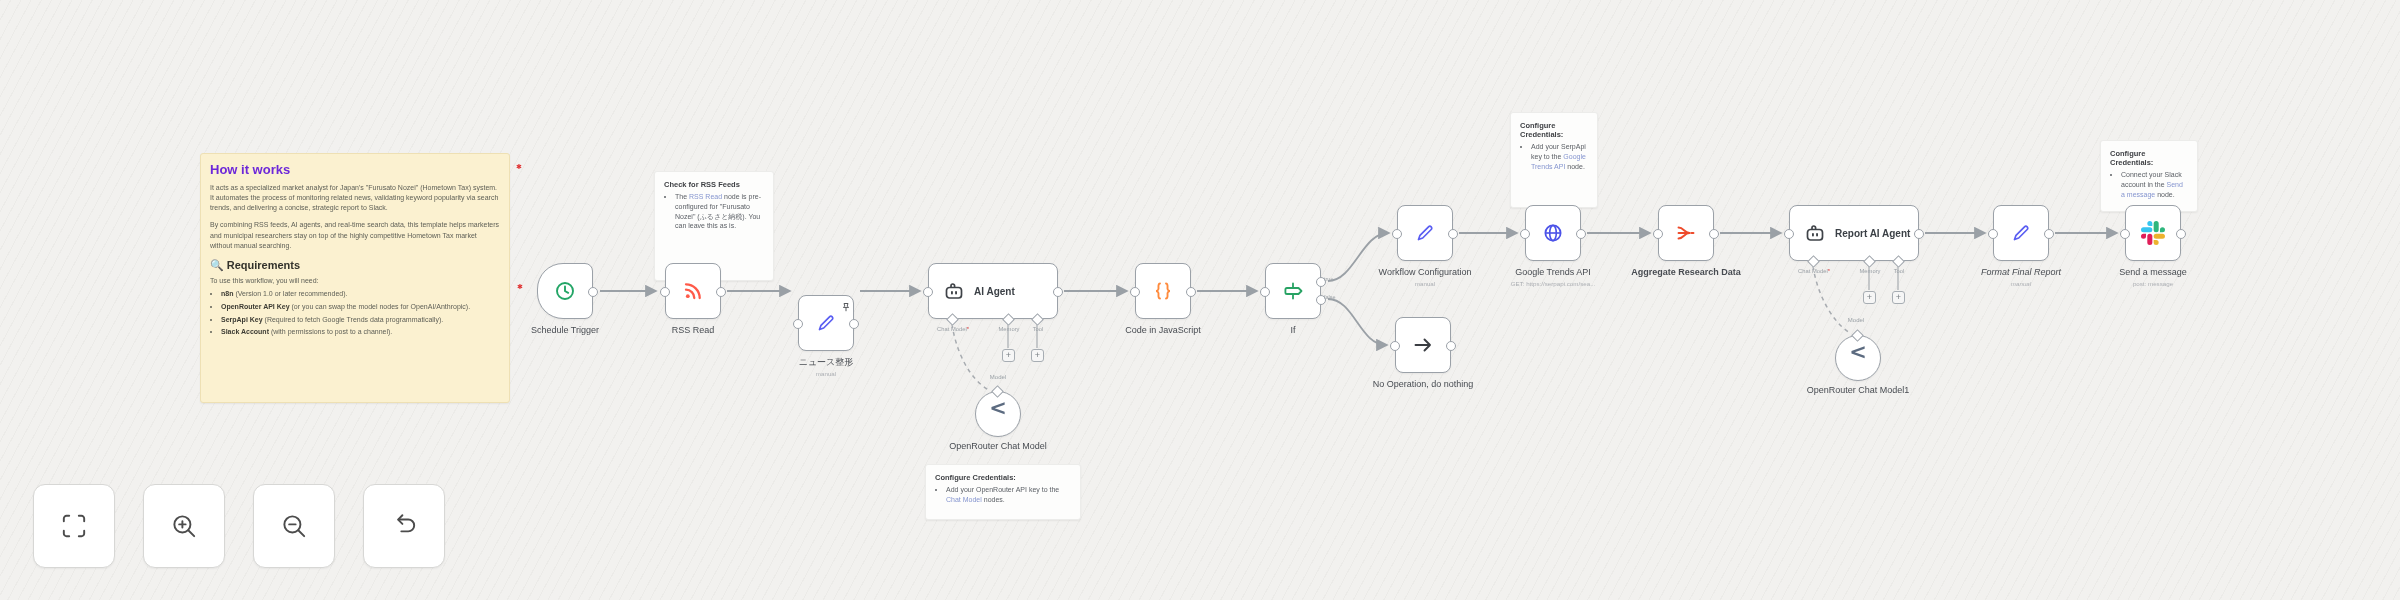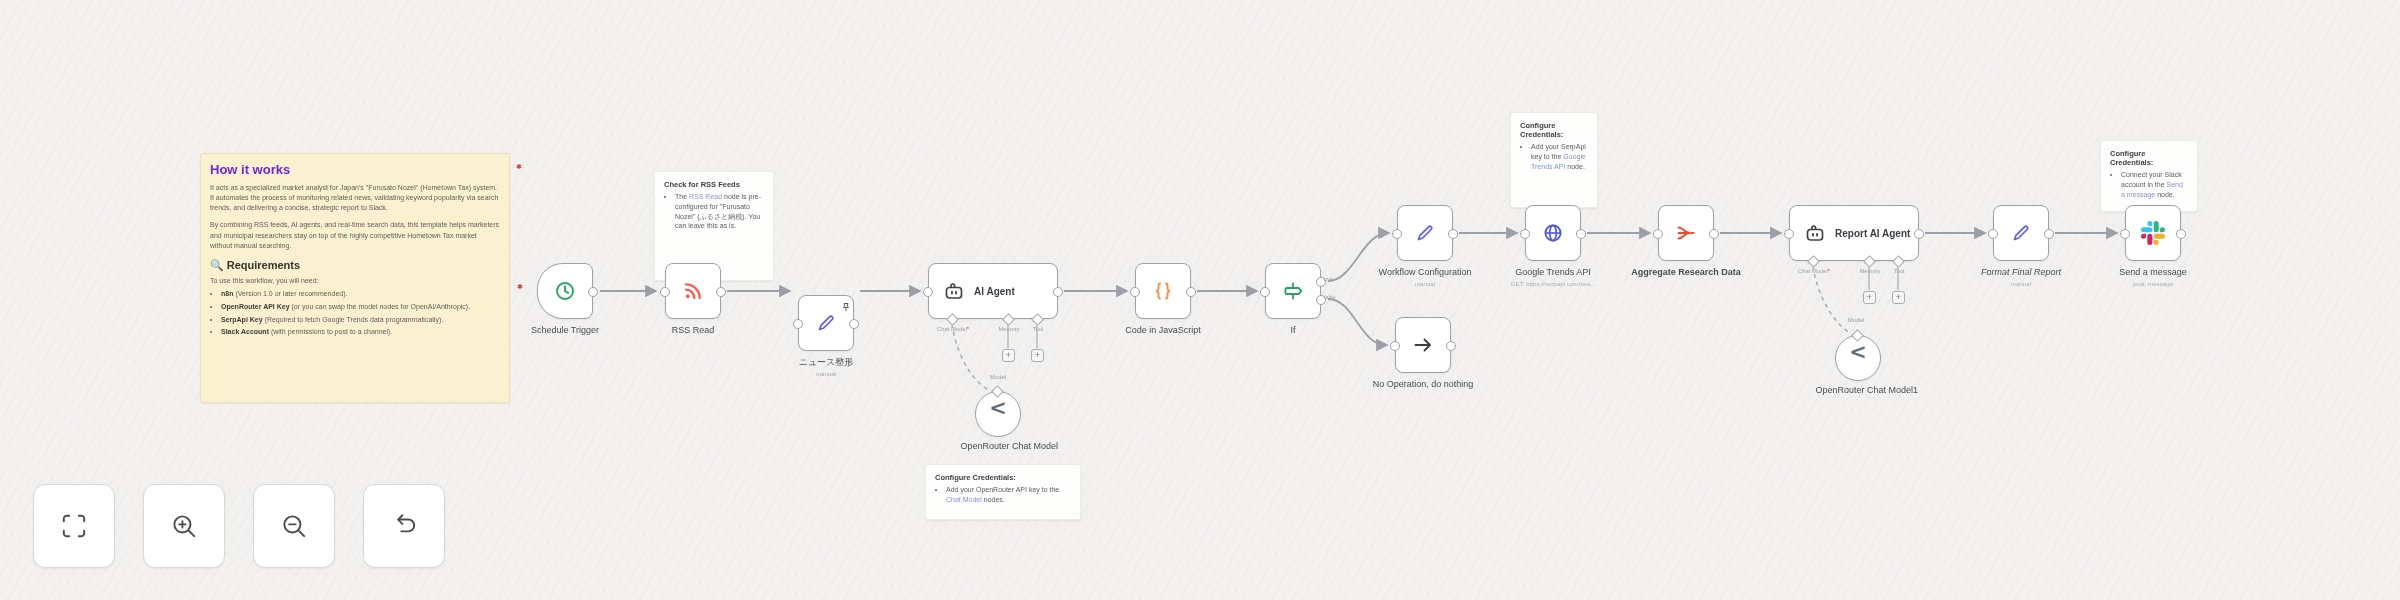--- a/index.html
+++ b/index.html
@@ -38,21 +38,21 @@
   .port.in{left:-6px;top:23px;}
   .port.out{right:-6px;top:23px;}
   .dport{position:absolute;width:9px;height:9px;background:#fff;border:1.5px solid #9ba1a8;box-sizing:border-box;transform:rotate(45deg);top:51px;}
   .dlabel{position:absolute;top:62px;text-align:center;font-size:5.8px;color:#9aa0a6;white-space:nowrap;}
   .req{color:#e03131;}
   .plusbox{position:absolute;width:13px;height:13px;background:#f6f6f6;border:1.3px solid #a7adb3;border-radius:3px;box-sizing:border-box;font-size:9px;line-height:10px;text-align:center;color:#7a8085;}
   .outlabel{position:absolute;font-size:5.5px;color:#9aa0a6;left:58px;}
   .cnode{position:absolute;width:46px;height:46px;background:#fff;border:1.7px solid #9ba1a8;border-radius:50%;box-sizing:border-box;box-shadow:0 1px 2px rgba(0,0,0,0.05);}
   .cnode .dport{left:17px;top:-5px;}
   .oricon{position:absolute;left:0;top:4px;width:100%;text-align:center;font-size:21px;font-weight:bold;color:#5c6b80;font-family:"DejaVu Sans",sans-serif;}
-  .clabel{position:absolute;width:120px;text-align:right;font-size:9px;line-height:1.25;color:#484c52;}
+  .clabel{position:absolute;width:120px;text-align:center;font-size:9px;line-height:1.25;color:#484c52;}
   .modellbl{position:absolute;width:48px;text-align:center;font-size:6px;color:#9aa0a6;}
   .nbadge{position:absolute;right:3px;top:2px;}
   .redmark{position:absolute;font-size:7px;color:#e03131;}
   
   .controls{position:absolute;left:33px;top:484px;display:flex;gap:28px;}
   .ctl{width:82px;height:84px;background:#fff;border:1.6px solid #d7d7d5;border-radius:12px;box-shadow:0 1px 2px rgba(0,0,0,0.05);display:flex;align-items:center;justify-content:center;padding:0;cursor:pointer;}
   .ctl svg{width:30px;height:30px;}
   .sicon{fill:none;stroke:#4c4c4c;stroke-width:1.8;stroke-linecap:round;stroke-linejoin:round;}
 </style>
 </head>

